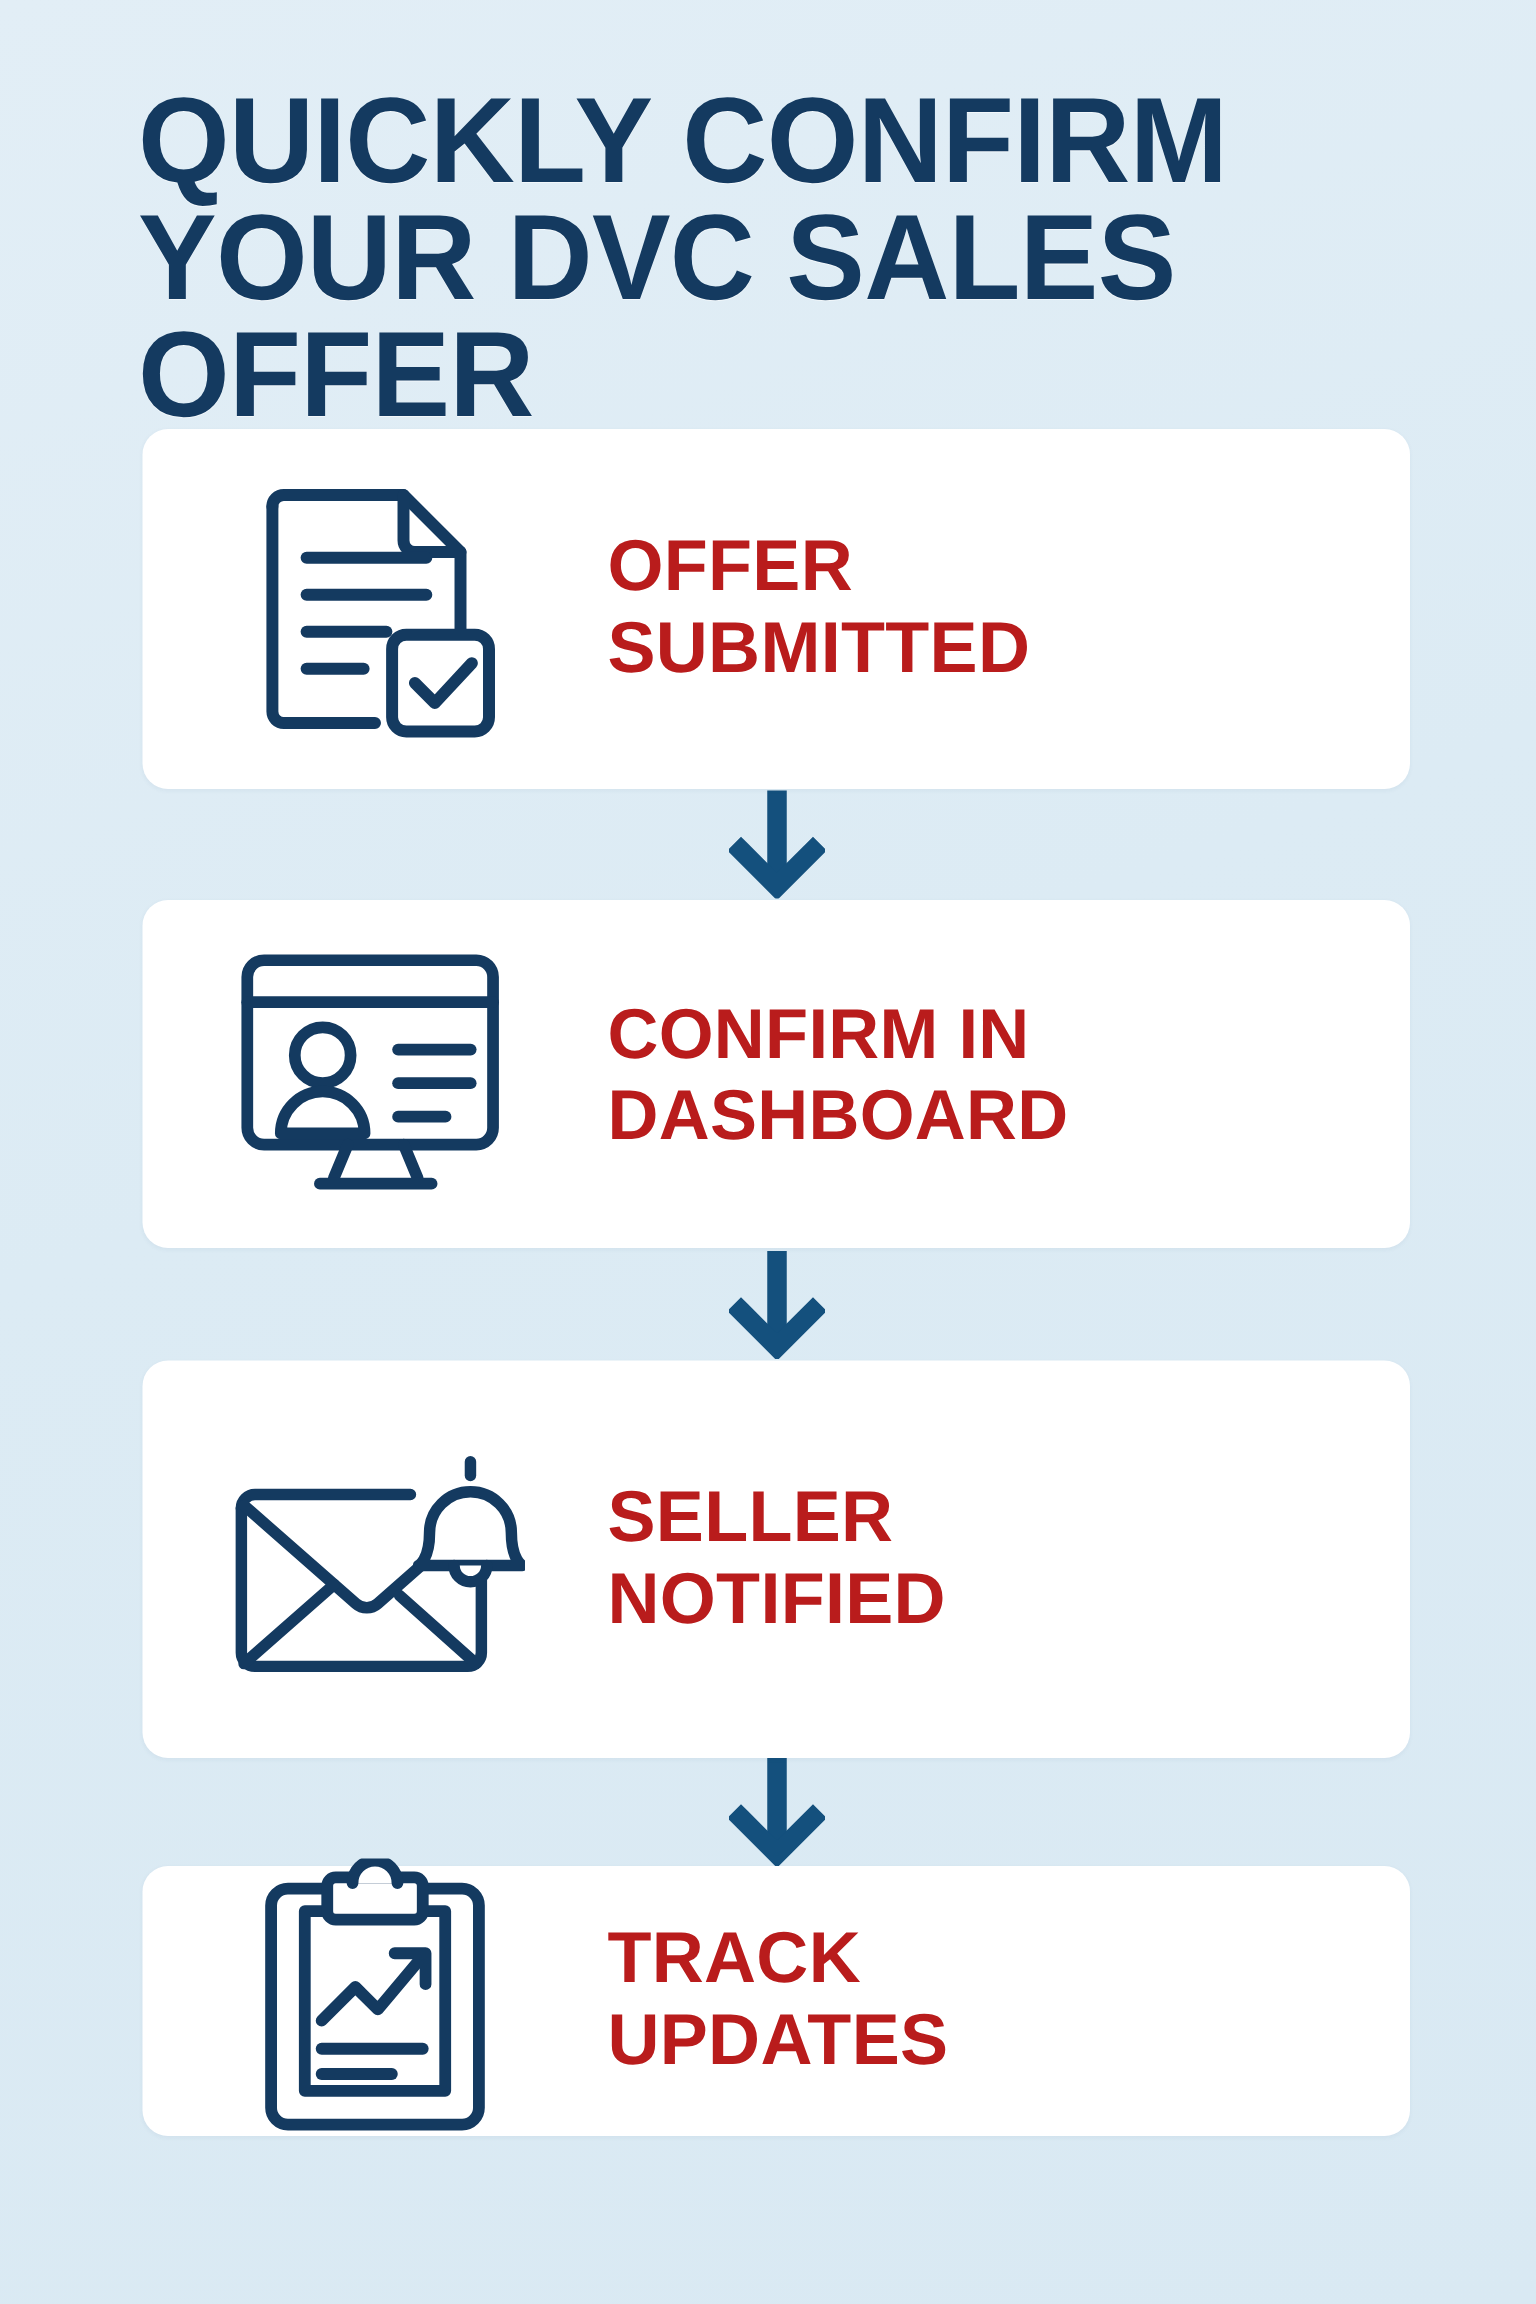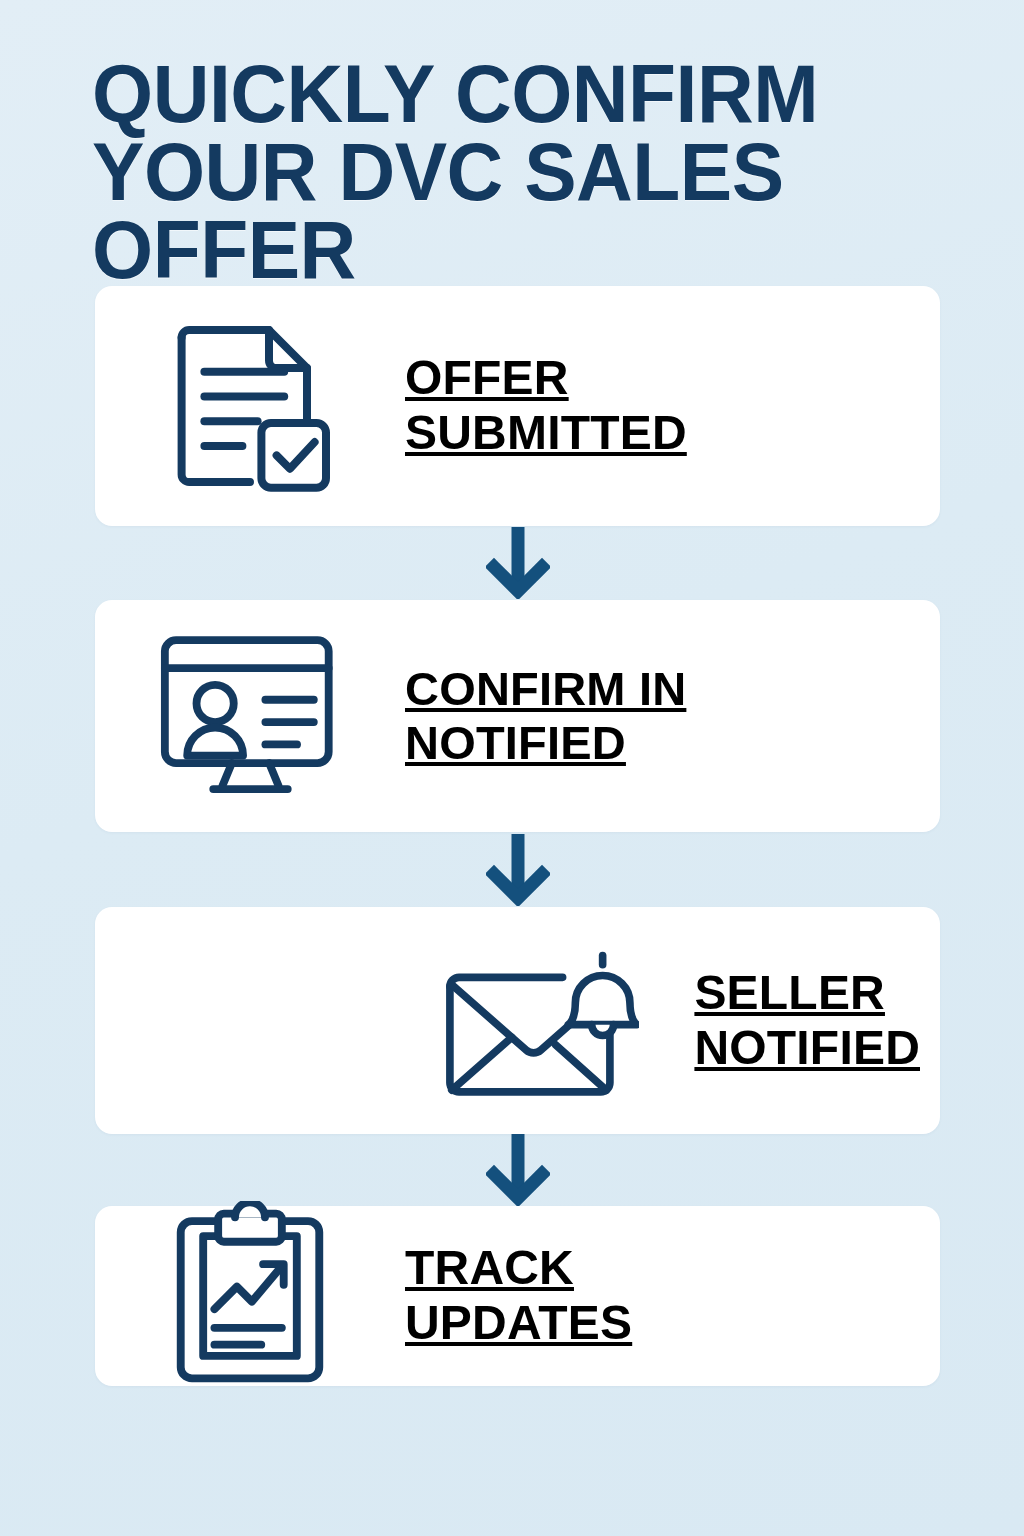--- a/index.html
+++ b/index.html
@@ -47,44 +47,43 @@
     width: 845px;
     background: #ffffff;
     border-radius: 17px;
     box-sizing: border-box;
     display: flex;
     align-items: center;
     box-shadow: 0 1px 3px rgba(30,70,110,0.05);
   }
   .card-1 { height: 240px; }
   .card-2 { height: 232px; }
-  .card-3 { height: 227px; justify-content: flex-end; }
+  .card-3 { height: 265px; }
   .card-4 { height: 180px; }
 
   .icon-wrap {
     width: 310px;
     min-width: 310px;
     height: 100%;
     display: flex;
     align-items: center;
     justify-content: center;
   }
   .icon-wrap svg {
     display: block;
   }
   .label {
-    color: #000000;
+    color: #b91c1c;
     font-weight: bold;
     font-size: 47px;
     line-height: 1.14;
     letter-spacing: 0.2px;
     text-shadow: 0 1px 0 rgba(255,255,255,0.4);
     white-space: pre-line;
     padding-right: 20px;
-    text-decoration: underline;
   }
   .card-1 .label { font-size: 48px; }
   .card-2 .label { font-size: 47px; }
   .card-3 .label { font-size: 48px; }
   .card-4 .label { font-size: 48px; }
 
   .arrow {
     width: 845px;
     display: flex;
     justify-content: center;
@@ -141,21 +140,21 @@
           <path d="M18 68 a15 15 0 0 1 30 0 z"></path>
           <path d="M60 38 h26"></path>
           <path d="M60 50 h26"></path>
           <path d="M60 62 h17"></path>
           <path d="M42 72 l-5 12"></path>
           <path d="M62 72 l5 12"></path>
           <path d="M32 86 h40"></path>
         </svg>
       </div>
       <div class="label">CONFIRM IN
-NOTIFIED</div>
+DASHBOARD</div>
     </div>
 
     <div class="arrow arrow-2">
       <svg width="64" height="72" viewBox="0 0 64 72" fill="none" stroke="#14507d" stroke-width="13" stroke-linecap="square" stroke-linejoin="miter">
         <path d="M32 2 V58"></path>
         <path d="M8 40 L32 64 L56 40"></path>
       </svg>
     </div>
 
     <div class="card card-3">

